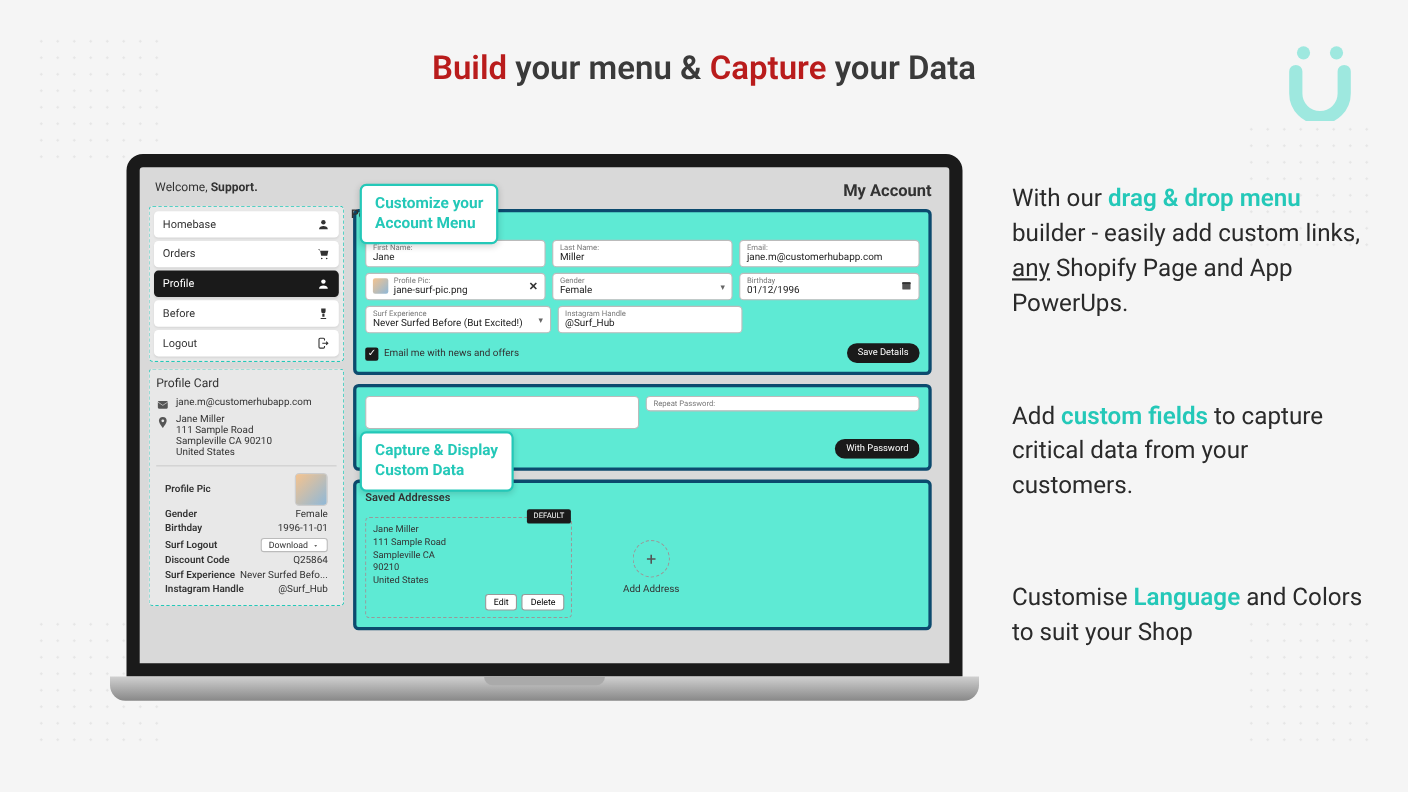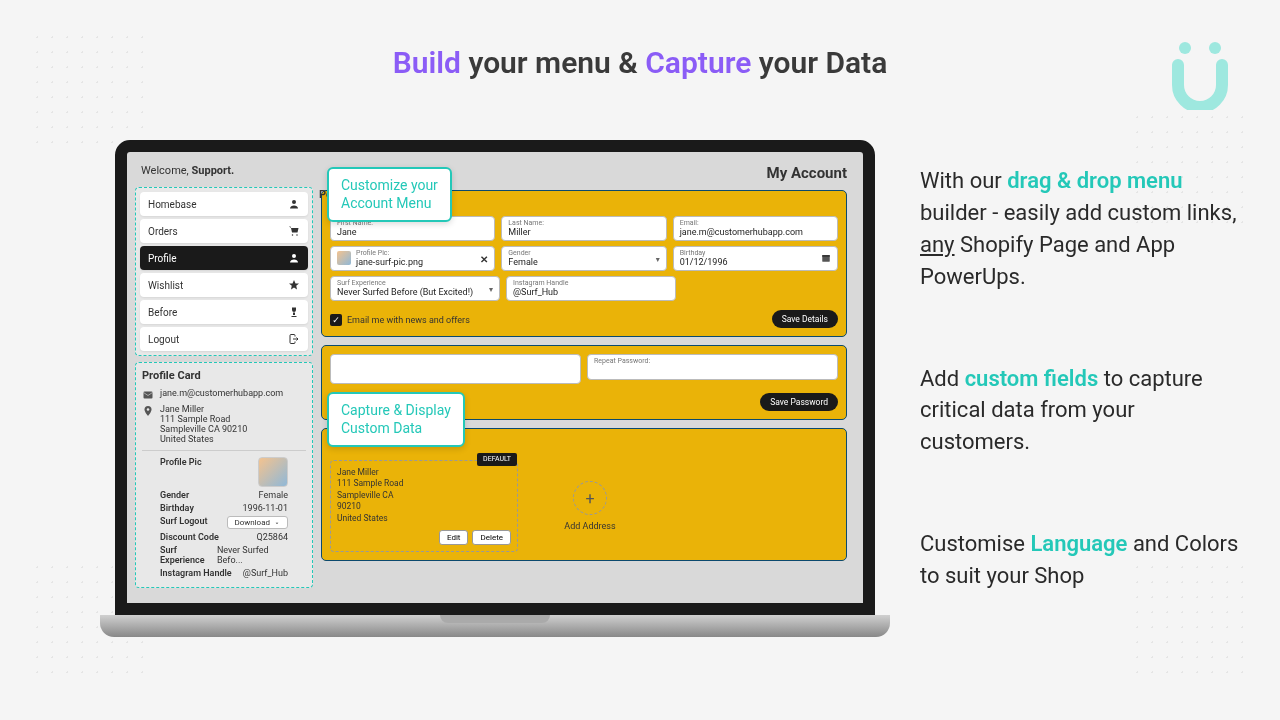--- a/index.html
+++ b/index.html
@@ -2,73 +2,73 @@
 <html><head>
 <meta charset="utf-8">
 <style>
 *{box-sizing:border-box;margin:0;padding:0;font-family:-apple-system,BlinkMacSystemFont,"Segoe UI",Roboto,sans-serif}
 body{width:1280px;height:720px;background:#f5f5f5;position:relative;overflow:hidden}
 .bg-dots{position:absolute;width:120px;height:120px;background-image:radial-gradient(#888 1px,transparent 1px);background-size:15px 15px;opacity:.15}
 .dots-tl{top:30px;left:30px}.dots-bl{bottom:40px;left:30px}.dots-tr{top:110px;right:30px}.dots-br{bottom:40px;right:30px}
 .logo{position:absolute;top:40px;right:50px;width:60px;height:70px}
 .logo svg{width:100%;height:100%}
 .headline{text-align:center;padding:45px 0 20px;font-size:30px;font-weight:600;color:#3a3a3a}
-.headline .teal{color:#8b5cf6}
+.headline .teal{color:#b91c1c}
 .marketing{position:absolute;left:920px;top:165px;width:330px;font-size:22px;color:#2a2a2a;line-height:1.45}
 .marketing .teal{color:#24c8b8;font-weight:600}
 .marketing u{text-decoration:underline}
 .marketing p{margin-bottom:70px}
 .laptop{position:absolute;left:100px;top:140px;width:790px;height:535px}
 .laptop-screen{width:760px;height:475px;margin:0 auto;background:#d9d9d9;border:12px solid #1a1a1a;border-radius:15px 15px 0 0;padding:8px;overflow:hidden;position:relative}
 .laptop-base{width:790px;height:22px;background:linear-gradient(#d0d0d0,#888);border-radius:0 0 14px 14px;position:relative}
 .laptop-base::before{content:"";position:absolute;left:50%;top:0;transform:translateX(-50%);width:110px;height:8px;background:#aaa;border-radius:0 0 8px 8px}
 .app{width:100%;height:100%;display:flex;font-size:10px;color:#333}
 .sidebar{width:178px;display:flex;flex-direction:column;gap:6px}
 .welcome{font-size:11px;padding:4px 6px}
 .welcome b{font-weight:700}
 .menu-box{border:1.5px dashed #24c8b8;border-radius:4px;padding:4px;display:flex;flex-direction:column;gap:3px;background:#e8e8e8}
 .menu-item{background:#fff;border-radius:4px;padding:6px 8px;display:flex;justify-content:space-between;align-items:center;font-size:10px;box-shadow:0 1px 2px rgba(0,0,0,.08)}
 .menu-item.active{background:#1a1a1a;color:#fff}
 .menu-icon{width:12px;height:12px;display:flex;align-items:center;justify-content:center}
 .menu-icon svg{width:100%;height:100%}
 .profile-card{border:1.5px dashed #24c8b8;border-radius:4px;background:#e8e8e8;padding:6px}
-.pc-title{font-weight:700;font-size:11px;margin-bottom:6px}
+.pc-title{font-weight:400;font-size:11px;margin-bottom:6px}
 .pc-row{display:flex;align-items:flex-start;gap:6px;font-size:9px;margin:3px 0;color:#333}
 .pc-icon{width:12px;height:12px;flex-shrink:0;margin-top:1px}
 .pc-icon svg{width:100%;height:100%;fill:#555}
 .pc-divider{height:1px;background:#ccc;margin:6px 0}
-.pc-kv{display:flex;justify-content:space-between;align-items:flex-start;font-size:9px;margin:3px 18px}
+.pc-kv{display:flex;justify-content:space-between;align-items:center;font-size:9px;margin:3px 8px}
 .pc-kv .k{font-weight:600}
 .pc-pic{width:30px;height:30px;border-radius:4px;background:linear-gradient(135deg,#f4c38f,#8fb8d8);border:1px solid #ccc;margin-left:auto}
 .dl-btn{background:#fff;border:1px solid #bbb;border-radius:3px;padding:1px 6px;font-size:8px;display:inline-flex;align-items:center;gap:3px}
 .main{flex:1;padding:4px 8px;position:relative}
 .main-head{display:flex;justify-content:flex-end;align-items:center;margin-bottom:8px}
 .main-title{font-size:15px;font-weight:700}
-.section{background:#eab308;border:1px solid #0c4a6e;border-radius:5px;padding:8px;margin-bottom:8px}
+.section{background:#5eead4;border:3px solid #0c4a6e;border-radius:5px;padding:8px;margin-bottom:8px}
 .section-title{font-size:10px;font-weight:600;margin-bottom:6px}
 .form-row{display:flex;gap:6px;margin-bottom:5px}
 .field{flex:1;background:#fff;border:1px solid #bbb;border-radius:4px;padding:2px 6px 3px;position:relative}
 .field-label{font-size:7px;color:#777}
 .field-val{font-size:9px;color:#222}
 .field.select::after{content:"▾";position:absolute;right:6px;top:50%;transform:translateY(-50%);font-size:8px;color:#666}
 .field-x{position:absolute;right:6px;top:50%;transform:translateY(-50%);font-weight:700;font-size:10px;cursor:pointer}
 .pic-field{display:flex;align-items:center;gap:5px}
 .pic-thumb{width:14px;height:14px;border-radius:2px;background:linear-gradient(135deg,#f4c38f,#8fb8d8)}
 .date-icon{position:absolute;right:6px;top:50%;transform:translateY(-50%)}
 .chk-row{display:flex;align-items:center;gap:5px;font-size:9px;margin-top:5px}
 .chk{width:12px;height:12px;background:#1a1a1a;border-radius:2px;color:#fff;display:flex;align-items:center;justify-content:center;font-size:9px}
 .btn-dark{background:#1a1a1a;color:#fff;border:none;border-radius:12px;padding:4px 10px;font-size:8.5px;float:right;margin-top:4px}
 .addr-row{display:flex;gap:12px;padding-top:6px}
 .addr-card{border:1px dashed #999;border-radius:4px;padding:6px;width:188px;position:relative;font-size:8.5px;line-height:1.35}
 .addr-badge{position:absolute;top:-8px;right:0;background:#1a1a1a;color:#fff;font-size:7px;padding:2px 6px;border-radius:2px}
 .addr-actions{display:flex;gap:4px;justify-content:flex-end;margin-top:6px}
 .addr-btn{border:1px solid #999;background:#fff;border-radius:3px;padding:2px 7px;font-size:8px}
 .add-addr{width:120px;display:flex;flex-direction:col;align-items:center;justify-content:center;flex-direction:column;gap:6px}
 .add-circle{width:34px;height:34px;border:1px dashed #999;border-radius:50%;display:flex;align-items:center;justify-content:center;font-size:16px;color:#555}
-.callout{position:absolute;background:#fff;border:2px solid #24c8b8;border-radius:6px;padding:8px 12px;font-size:14px;font-weight:400;color:#24c8b8;line-height:1.25;box-shadow:0 2px 6px rgba(0,0,0,.15);z-index:10}
+.callout{position:absolute;background:#fff;border:2px solid #24c8b8;border-radius:6px;padding:8px 12px;font-size:14px;font-weight:700;color:#24c8b8;line-height:1.25;box-shadow:0 2px 6px rgba(0,0,0,.15);z-index:10}
 .callout-menu{top:15px;left:200px}
 .callout-custom{top:240px;left:200px}
 </style>
 </head>
 <body>
 
 <div class="bg-dots dots-tl"></div>
 <div class="bg-dots dots-bl"></div>
 <div class="bg-dots dots-tr"></div>
 <div class="bg-dots dots-br"></div>
@@ -117,28 +117,20 @@
                   <circle cx="18" cy="20" r="1.5"></circle>
                 </svg>
               </span>
             </div>
   <div class="menu-item active">
               <span>Profile</span>
               <span class="menu-icon">
                 <svg viewBox="0 0 24 24" fill="currentColor">
                   <circle cx="12" cy="8" r="4"></circle>
                   <path d="M4 21c0-4 4-6 8-6s8 2 8 6"></path>
-                </svg>
-              </span>
-            </div>
-  <div class="menu-item">
-              <span>Wishlist</span>
-              <span class="menu-icon">
-                <svg viewBox="0 0 24 24" fill="currentColor">
-                  <path d="M12 2l3 7h7l-5.5 4.5L18 21l-6-4-6 4 1.5-7.5L2 9h7z"></path>
                 </svg>
               </span>
             </div>
   <div class="menu-item">
               <span>Before</span>
               <span class="menu-icon">
                 <svg viewBox="0 0 24 24" fill="currentColor">
                   <path d="M8 3h8v5a4 4 0 0 1-8 0V3zM10 13h4v5h-4zM7 20h10v2H7z"></path>
                 </svg>
               </span>
@@ -266,26 +258,26 @@
                 <span class="chk">✓</span>
                 <span>Email me with news and offers</span>
               </div>
 <button class="btn-dark">Save Details</button>
 </div>
 </div>
 
 <div class="section">
 <div class="form-row">
   <div class="field" style="height:30px"></div>
-  <div class="field" style="height:26px">
+  <div class="field" style="height:14px">
                 <div class="field-label">Repeat Password:</div>
               </div>
 </div>
 <div style="overflow:hidden">
-              <button class="btn-dark">Save Password</button>
+              <button class="btn-dark">With Password</button>
             </div>
 </div>
 
 <div class="section" style="margin-bottom:0">
 <div class="section-title">Saved Addresses</div>
 <div class="addr-row">
   <div class="addr-card">
     <span class="addr-badge">DEFAULT</span>
     <div><span>Jane Miller</span><br><span>111 Sample Road</span><br><span>Sampleville CA</span><br><span>90210</span><br><span>United States</span></div>
     <div class="addr-actions">

